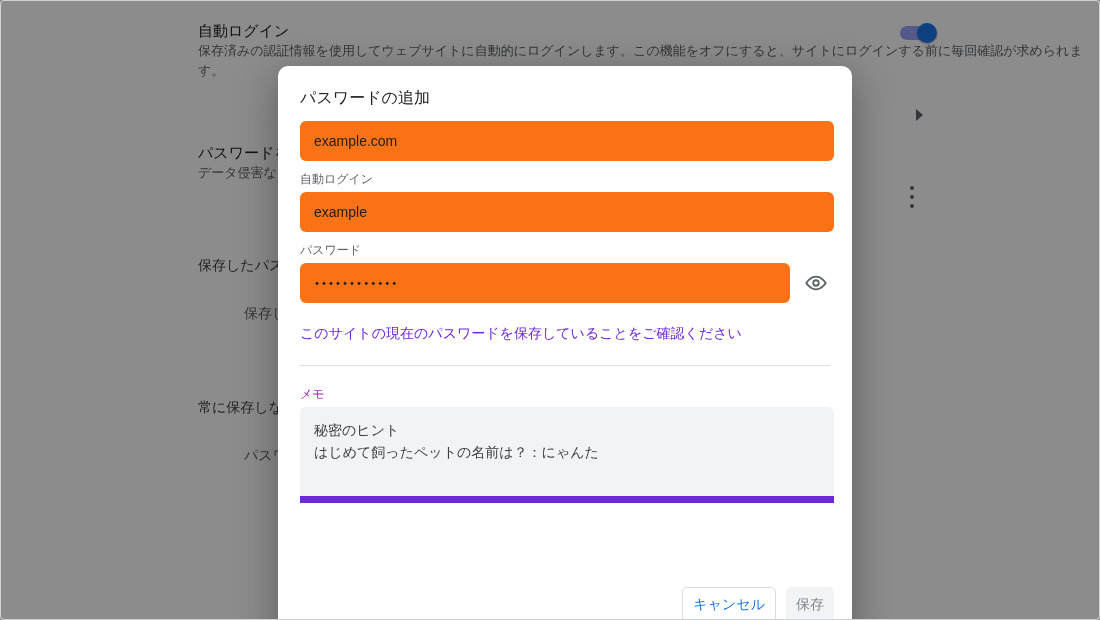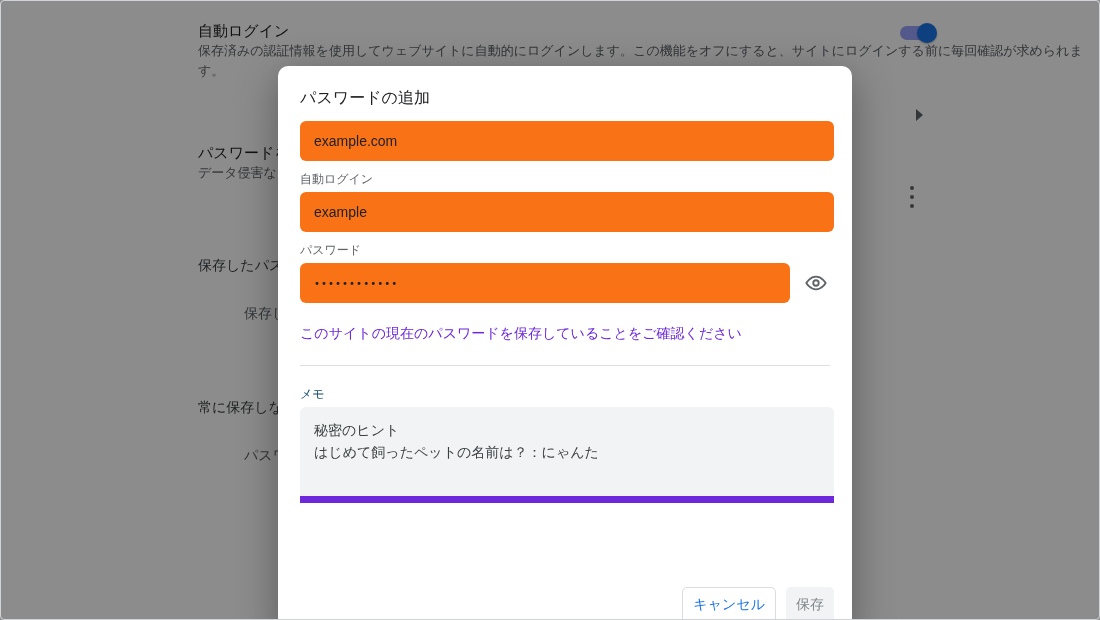--- a/index.html
+++ b/index.html
@@ -81,21 +81,21 @@
     .eye-btn {
       width: 36px; height: 36px; border: none; background: transparent;
       display: flex; align-items: center; justify-content: center; cursor: pointer;
       color: #5f6368;
     }
 
     .helper-text { font-size: 14px; color: #6d28d9; margin-top: 22px; }
 
     .divider { height: 1px; background: #e0e0e0; margin-top: 22px; }
 
-    .memo-label { font-size: 12px; color: #0c4a6e; margin-top: 20px; display: block; }
+    .memo-label { font-size: 12px; color: #a21caf; margin-top: 20px; display: block; }
     .memo-box {
       width: 534px;
       background: #f1f3f4;
       border: none;
       border-bottom: 7px solid #6d28d9;
       border-radius: 6px 6px 0 0;
       padding: 12px 14px 32px 14px;
       font-size: 14px; color: #3c4043;
       font-family: inherit;
       resize: none;

